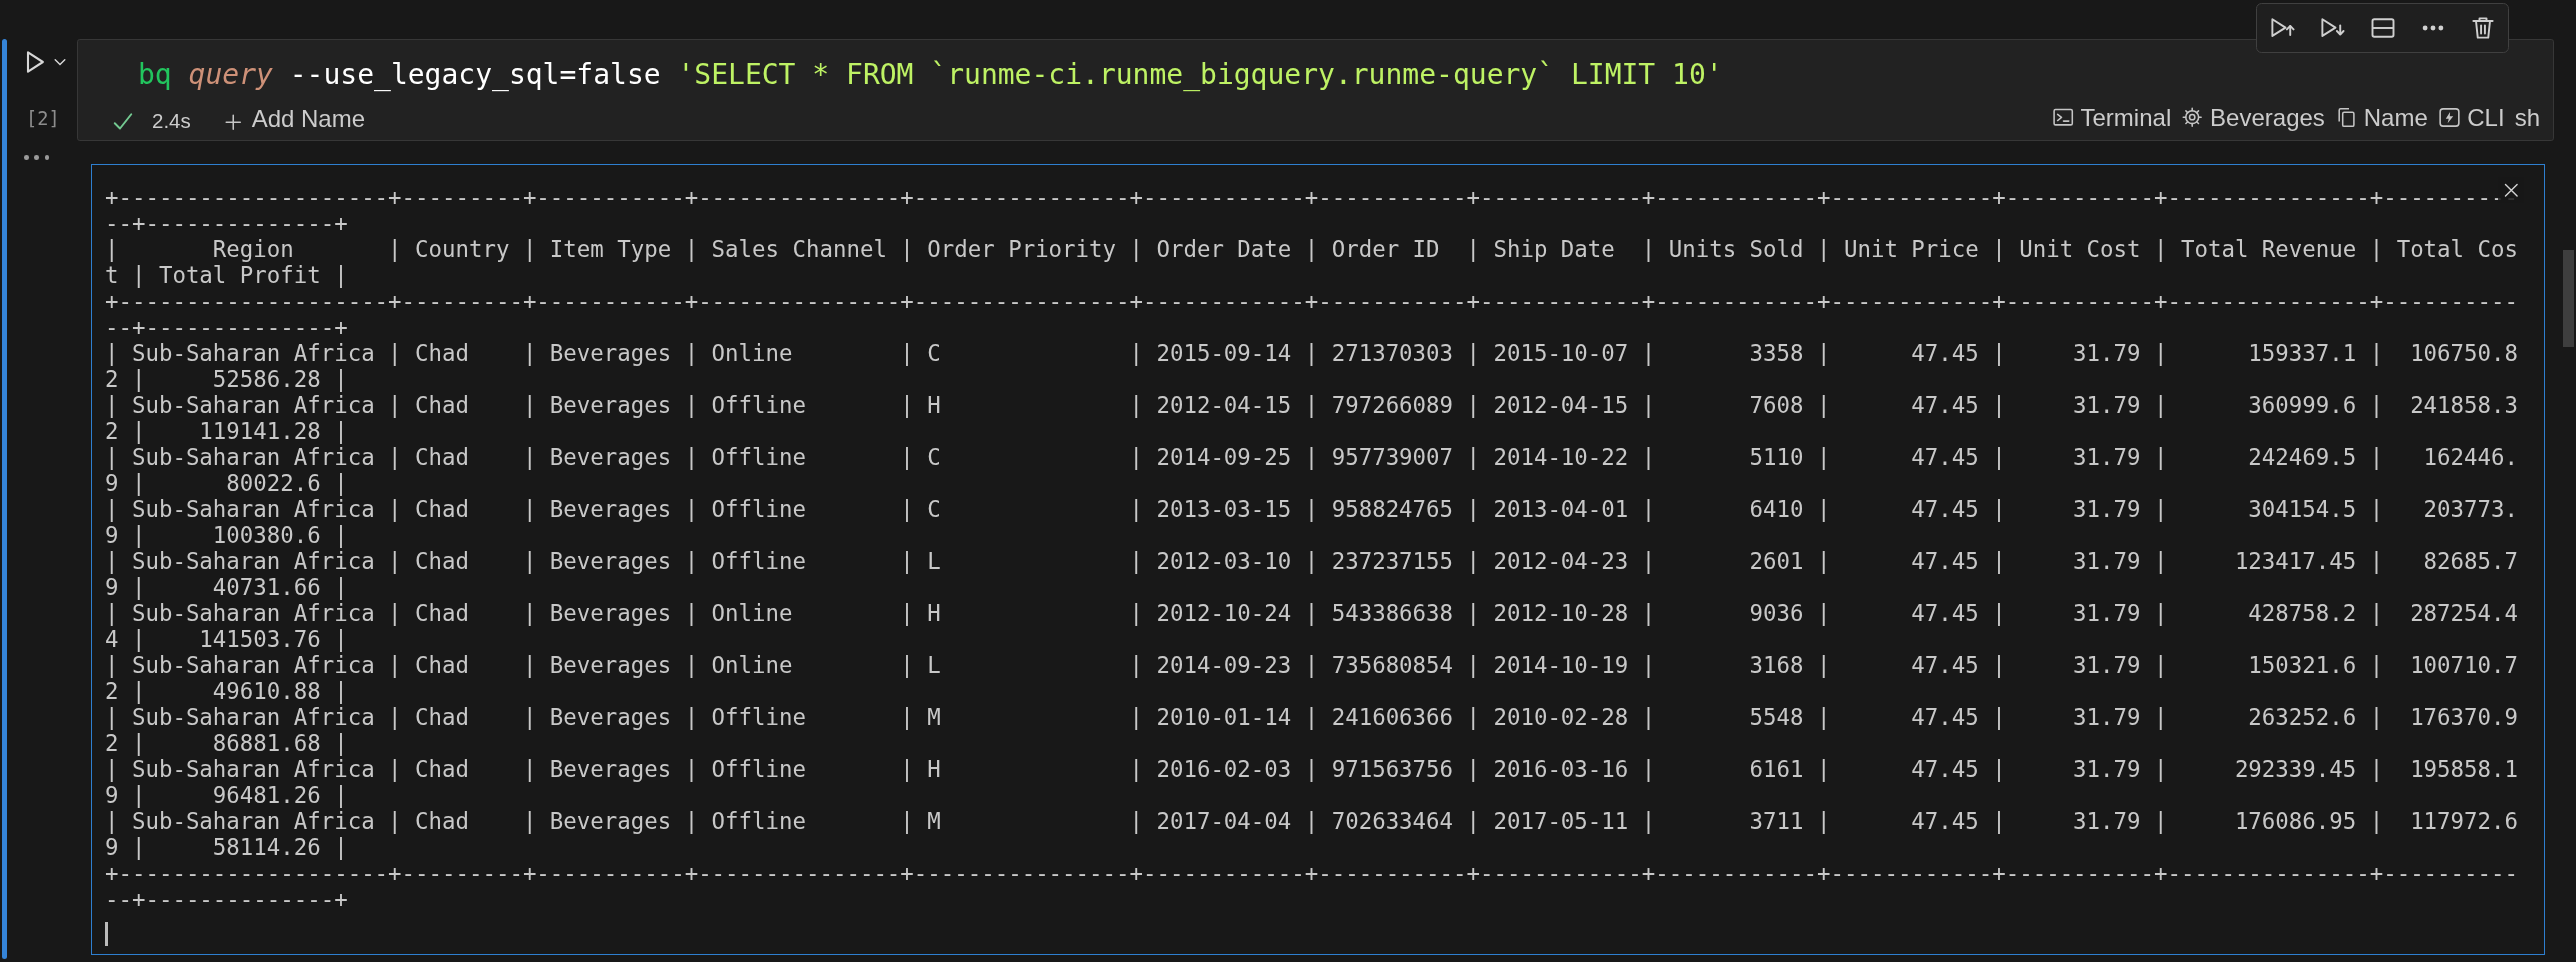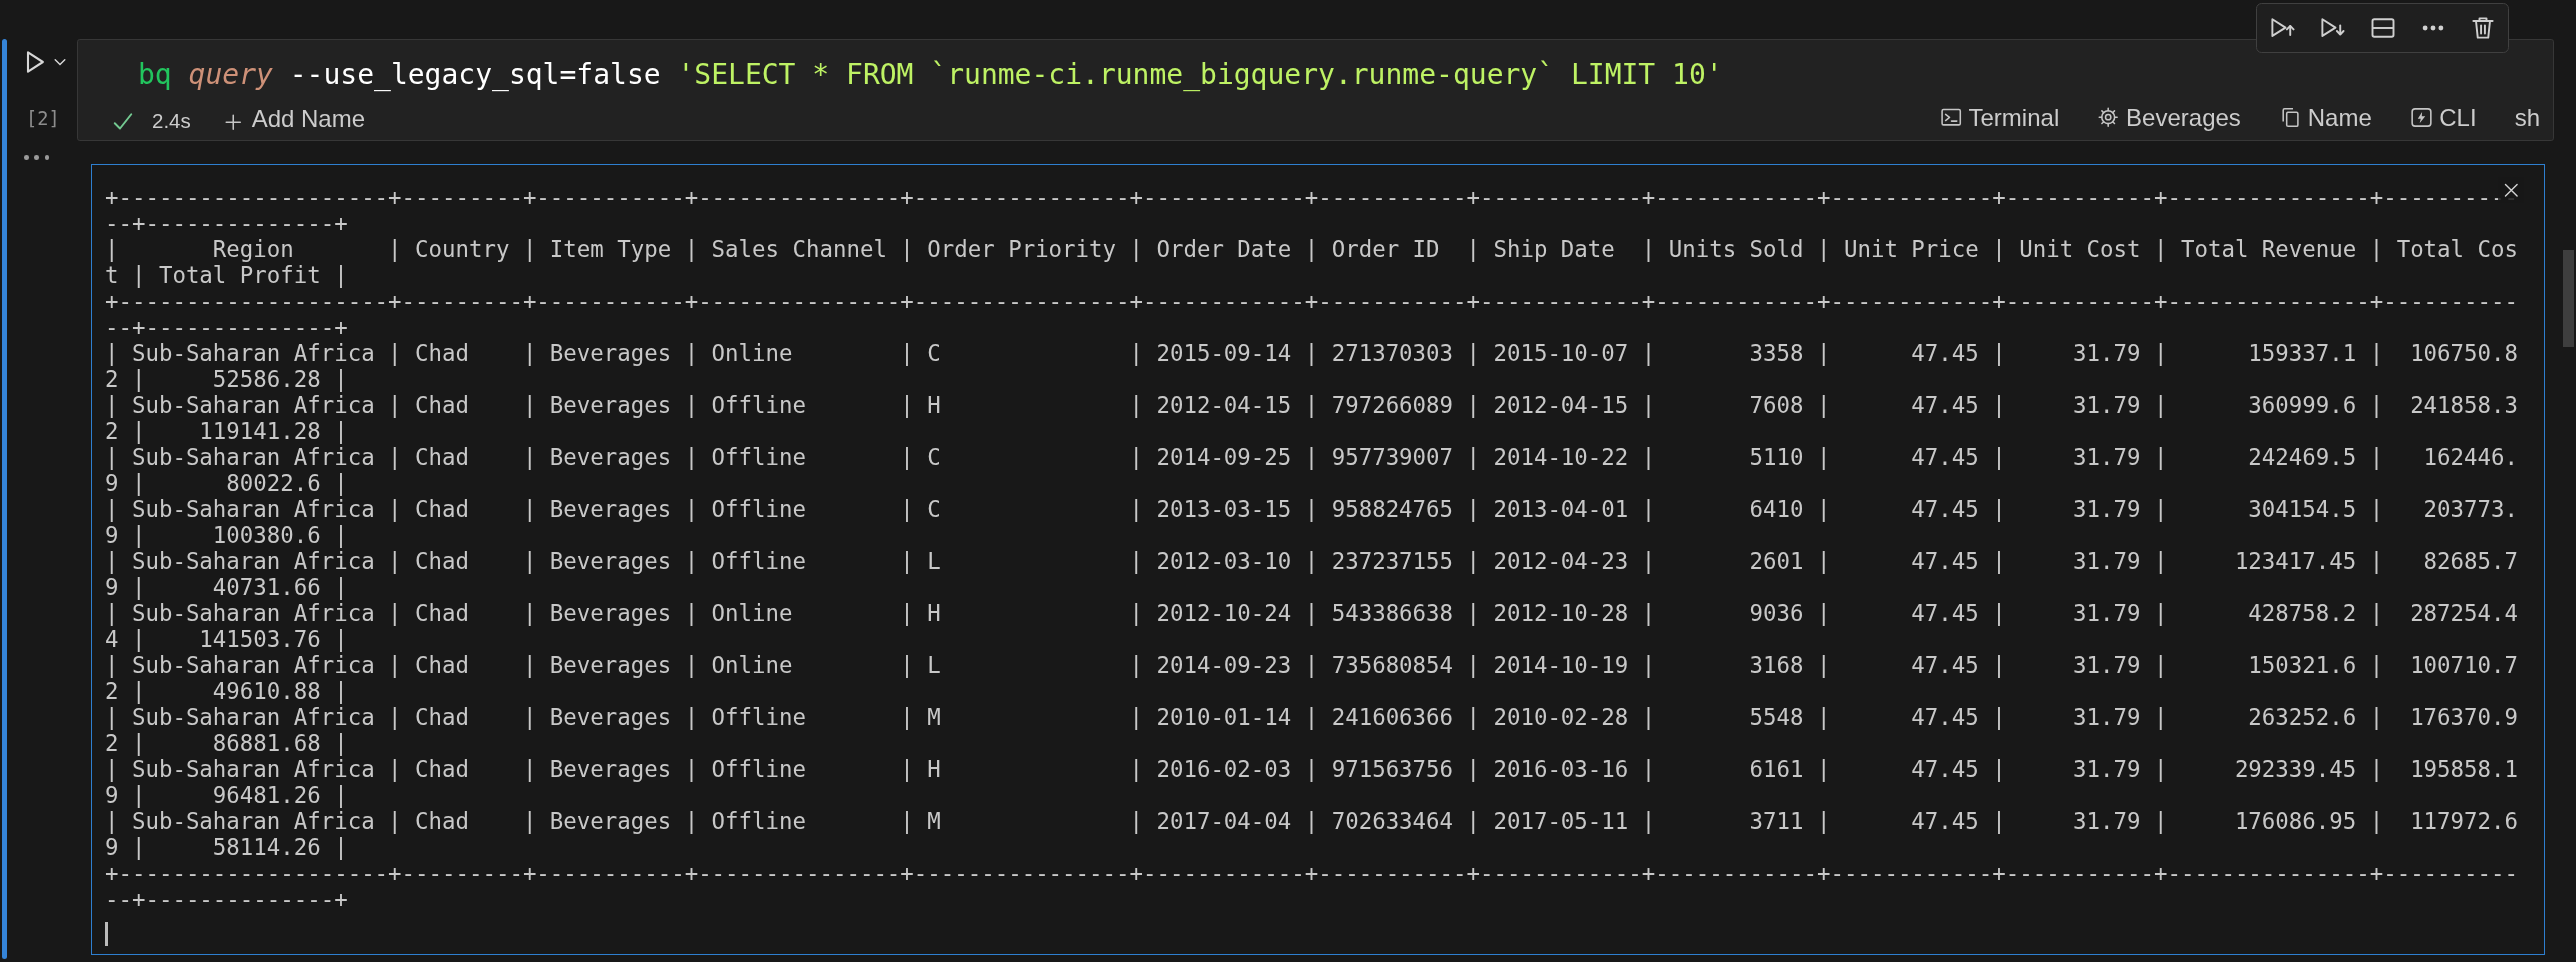--- a/index.html
+++ b/index.html
@@ -18,21 +18,21 @@
   .out-dots { left: 24px; top: 155px; display: flex; gap: 5.6px; background: transparent; border: 0; cursor: pointer; }
   .out-dots i { width: 4.7px; height: 4.7px; border-radius: 50%; background: #9a9a9a; display: block; }
 
   
   .cell-box { left: 77px; top: 39px; width: 2477px; height: 102px; background: #222222; border: 0.9px solid #373737; border-radius: 2.8px; }
   .code-line { position: absolute; left: 60px; top: 15px; font-family: "DejaVu Sans Mono", monospace; font-size: 28px; line-height: 39px; white-space: pre; }
 
   .status-left { position: absolute; left: 33px; bottom: 7.5px; height: 30px; display: flex; align-items: flex-end; color: #cccccc; font-size: 20.5px; }
   .status-left .t-dur { margin-left: 17px; }
   .status-left .plus-wrap { margin-left: 32px; margin-right: 8.4px; color: #c5c5c5; }
-  .status-right { position: absolute; right: 13px; bottom: 7.5px; height: 30px; display: flex; align-items: center; gap: 38px; color: #cccccc; font-size: 20.5px; }
+  .status-right { position: absolute; right: 13px; bottom: 7.5px; height: 30px; display: flex; align-items: center; gap: 10px; color: #cccccc; font-size: 20.5px; }
   .action { display: flex; align-items: center; gap: 6.5px; background: transparent; border: 0; color: #cccccc; font-size: 24px; cursor: pointer; font-family: "Liberation Sans", sans-serif; }
   .action .ic { color: #c5c5c5; }
 
   
   .cell-toolbar { left: 2256px; top: 2.8px; width: 253px; height: 50px; background: #1f1f1f; border: 0.9px solid #404040; border-radius: 5.6px; display: flex; align-items: center; justify-content: center; gap: 22.4px; padding: 0 11.2px; }
   .tbtn { background: transparent; border: 0; color: #cfcfcf; cursor: pointer; width: 28px; height: 28px; display: flex; align-items: center; justify-content: center; }
 
   
   .output-box { left: 91px; top: 164px; width: 2454px; height: 791px; background: #181818; border: 1.9px solid #2e7fd0; }
   .term { left: 105px; top: 184px; font-family: "DejaVu Sans Mono", monospace; font-size: 22.4px; line-height: 26px; color: #c8c8c8; white-space: pre; }

